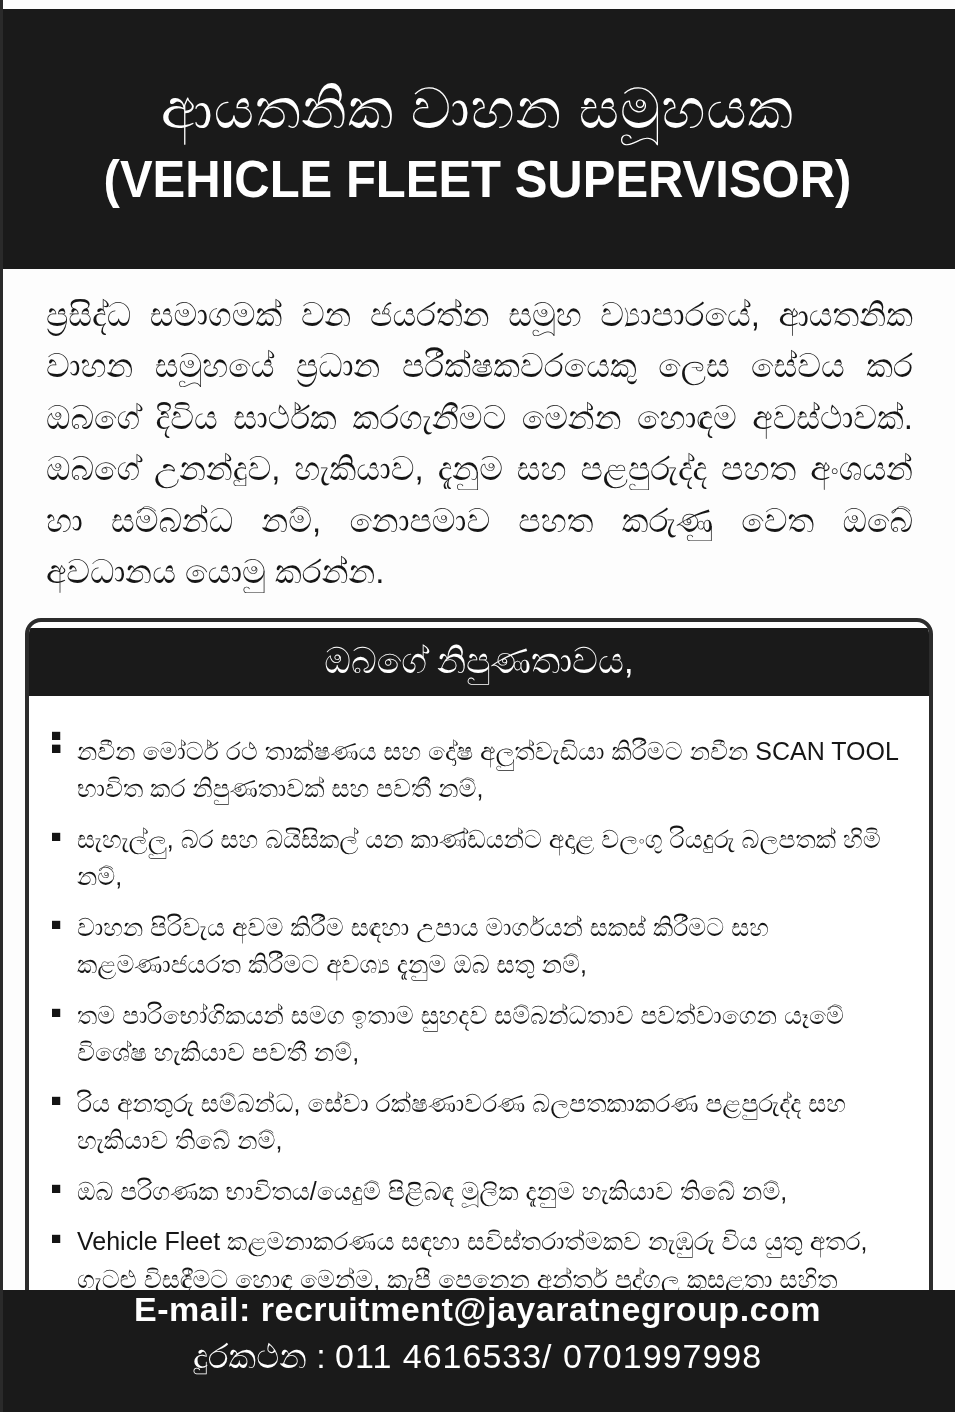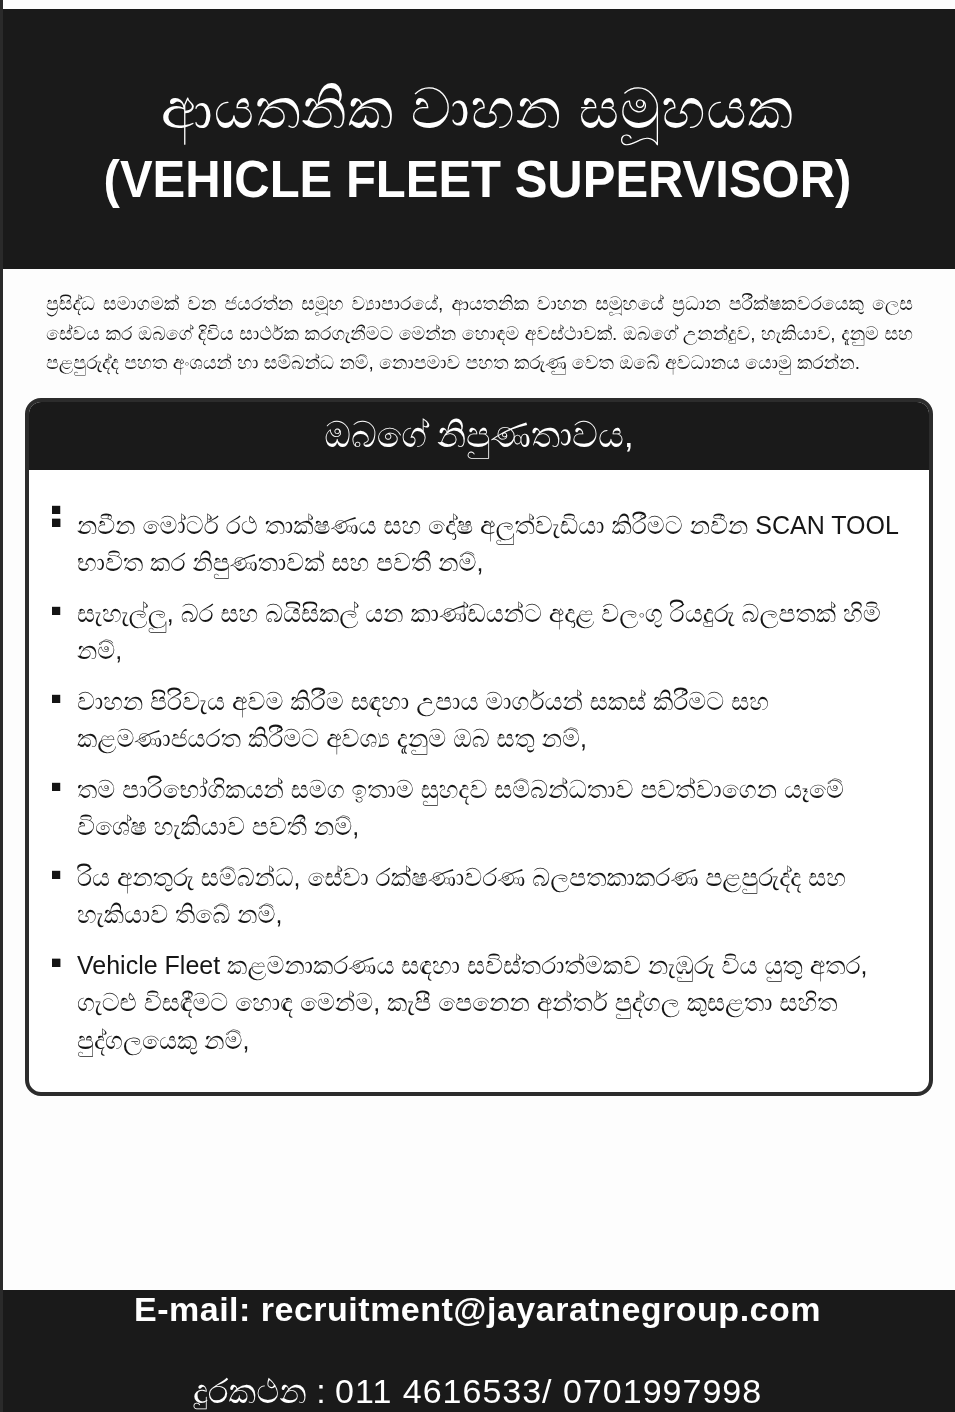--- a/index.html
+++ b/index.html
@@ -47,36 +47,36 @@
   .banner-en {
     font-size: 49px;
     font-weight: 700;
     letter-spacing: 0px;
     transform: scaleY(1.05);
   }
 
   
   .intro {
     padding: 20px 42px 0 46px;
-    font-size: 19px;
+    font-size: 33px;
     line-height: 1.56;
     text-align: justify;
   }
 
   
   .skills-box {
     margin: 20px 22px 0 25px;
     border: 4px solid #2c2c2c;
     border-radius: 16px;
     background: #ffffff;
     overflow: hidden;
     min-height: 665px;
   }
   .skills-header {
-    margin-top: 0;
+    margin-top: 6px;
     background: #1a1a1a;
     color: #ffffff;
     text-align: center;
     font-size: 36px;
     padding: 12px 0 14px 0;
   }
   .skills-list {
     list-style: none;
     padding: 24px 26px 20px 22px;
   }
@@ -98,21 +98,21 @@
   
   .bottom-banner {
     position: absolute;
     left: 0; right: 0; bottom: 0;
     height: 122px;
     background: #1a1a1a;
     color: #ffffff;
     text-align: center;
     display: flex;
     flex-direction: column;
-    justify-content: space-between;
+    justify-content: flex-start;
     gap: 8px;
   }
   .email-line {
     font-size: 34px;
     font-weight: 700;
     letter-spacing: 0.5px;
   }
   .phone-line {
     font-size: 34px;
     font-weight: 400;
@@ -157,20 +157,21 @@
       <li>
         <span class="bullet">■</span>
         <span>තම පාරිභෝගිකයන් සමග ඉතාම සුහදව සම්බන්ධතාව පවත්වාගෙන යෑමේ විශේෂ හැකියාව පවතී නම්,</span>
       </li>
       <li>
         <span class="bullet">■</span>
         <span>රිය අනතුරු සම්බන්ධ, සේවා රක්ෂණාවරණ බලපතකාකරණ පළපුරුද්ද සහ හැකියාව තිබේ නම්,</span>
       </li>
       <li>
         <span class="bullet">■</span>
+        <span>ඔබ පරිගණක භාවිතය/යෙදුම් පිළිබඳ මූලික දැනුම හැකියාව තිබේ නම්,</span>
       </li>
       <li>
         <span class="bullet">■</span>
         <span>Vehicle Fleet කළමනාකරණය සඳහා සවිස්තරාත්මකව නැඹුරු විය යුතු අතර, ගැටළු විසඳීමට හොඳ මෙන්ම, කැපී පෙනෙන අන්තර් පුද්ගල කුසළතා සහිත පුද්ගලයෙකු නම්,</span>
       </li>
     </ul>
   </section>
 
   <footer class="bottom-banner">
     <div class="email-line">

